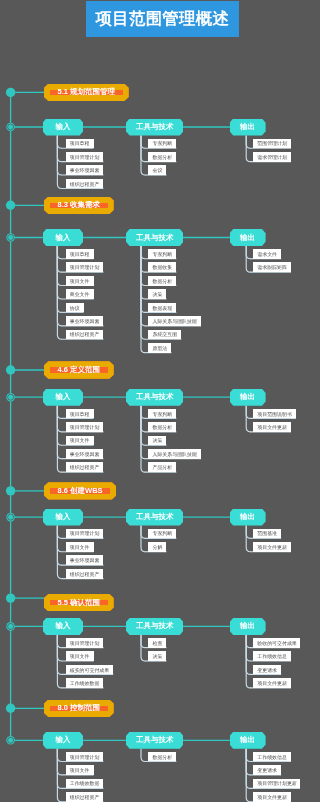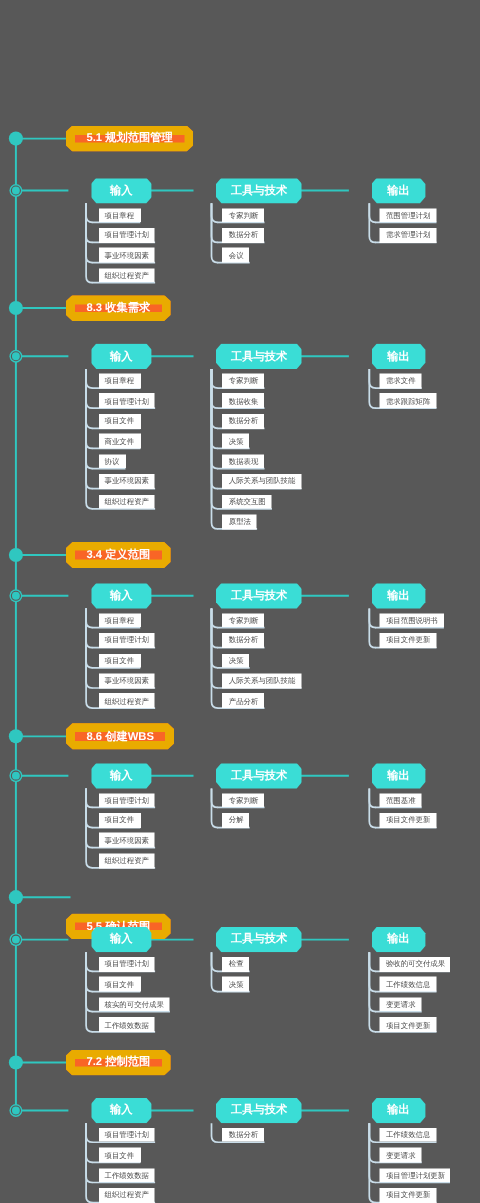--- a/index.html
+++ b/index.html
@@ -15,21 +15,21 @@
          display:flex;align-items:center;justify-content:center;}
 
   .chip{position:absolute;color:#fff;font-size:7.5px;font-weight:bold;
         display:flex;align-items:center;justify-content:center;
         white-space:nowrap;box-sizing:border-box;}
   .chip.sec{font-size:7.5px;background:#f96526;border:6px solid #fef9c3;padding:0 7.6px;
         clip-path:polygon(4.3px 0,calc(100% - 4.3px) 0,100% 4px,100% calc(100% - 4px),
                           calc(100% - 4.3px) 100%,4.3px 100%,0 calc(100% - 4px),0 4px);}
   .chip.node{background:#3addd6;
         clip-path:polygon(3.6px 0,calc(100% - 3.6px) 0,100% 4.2px,100% calc(100% - 4.2px),
-                          calc(100% - 3.6px) 100%,3.6px 100%,0 calc(100% - 4.2px),0 4.2px);margin-left:18px;}
+                          calc(100% - 3.6px) 100%,3.6px 100%,0 calc(100% - 4.2px),0 4.2px);}
   .item{position:absolute;background:#fff;color:#4a4a4a;font-size:4.95px;
         display:flex;align-items:center;justify-content:center;white-space:nowrap;
         box-sizing:border-box;padding:0 4.1px;}
 </style>
 </head>
 <body style="background: rgb(88, 88, 88);">
 <div id="canvas">
   <svg id="wires" viewBox="0 0 300 802">
       <line x1="10.6" y1="92.4" x2="10.6" y2="740.3" stroke="#2fc7c0" stroke-width="1.3"></line>
       <line x1="10.6" y1="92.4" x2="47" y2="92.4" stroke="#2fc7c0" stroke-width="1.3"></line>
@@ -198,20 +198,21 @@
       <line x1="61.20000000000001" y1="761.5" x2="103.4125" y2="761.5" stroke="#c9dde9" stroke-width="1.15"></line>
       <line x1="61.20000000000001" y1="774.92" x2="93.5375" y2="774.92" stroke="#c9dde9" stroke-width="1.15"></line>
       <line x1="61.20000000000001" y1="788.34" x2="103.4125" y2="788.34" stroke="#c9dde9" stroke-width="1.15"></line>
       <line x1="61.20000000000001" y1="801.76" x2="103.4125" y2="801.76" stroke="#c9dde9" stroke-width="1.15"></line>
       <line x1="144.79999999999998" y1="761.5" x2="176.3375" y2="761.5" stroke="#c9dde9" stroke-width="1.15"></line>
       <line x1="249.99999999999997" y1="761.5" x2="291.0125" y2="761.5" stroke="#c9dde9" stroke-width="1.15"></line>
       <line x1="249.99999999999997" y1="774.92" x2="281.1375" y2="774.92" stroke="#c9dde9" stroke-width="1.15"></line>
       <line x1="249.99999999999997" y1="788.34" x2="300.8875" y2="788.34" stroke="#c9dde9" stroke-width="1.15"></line>
       <line x1="249.99999999999997" y1="801.76" x2="291.0125" y2="801.76" stroke="#c9dde9" stroke-width="1.15"></line>
     </svg>
+  <div class="title">项目范围管理概述</div>
   <div id="nodes">
       <div class="chip sec" style="left: 44px; top: 83.7px; height: 17.4px; background: rgb(249, 101, 38); border-color: rgb(233, 171, 0); color: rgb(255, 255, 255);">5.1 规划范围管理</div>
       <div class="chip node" style="left: 42.6px; top: 118.5px; width: 40.6px; height: 17px; background: rgb(58, 221, 214); color: rgb(255, 255, 255);">输入</div>
       <div class="item" style="left: 65.6px; top: 138.5px; height: 9.7px; background: rgb(255, 255, 255); color: rgb(74, 74, 74);">项目章程</div>
       <div class="item" style="left: 65.6px; top: 151.92px; height: 9.7px; background: rgb(255, 255, 255); color: rgb(74, 74, 74);">项目管理计划</div>
       <div class="item" style="left: 65.6px; top: 165.34px; height: 9.7px; background: rgb(255, 255, 255); color: rgb(74, 74, 74);">事业环境因素</div>
       <div class="item" style="left: 65.6px; top: 178.76px; height: 9.7px; background: rgb(255, 255, 255); color: rgb(74, 74, 74);">组织过程资产</div>
       <div class="chip node" style="left: 126px; top: 118.5px; width: 57.4px; height: 17px; background: rgb(58, 221, 214); color: rgb(255, 255, 255);">工具与技术</div>
       <div class="item" style="left: 148.4px; top: 138.5px; height: 9.7px; background: rgb(255, 255, 255); color: rgb(74, 74, 74);">专家判断</div>
       <div class="item" style="left: 148.4px; top: 151.92px; height: 9.7px; background: rgb(255, 255, 255); color: rgb(74, 74, 74);">数据分析</div>
@@ -233,21 +234,21 @@
       <div class="item" style="left: 148.4px; top: 262.42px; height: 9.7px; background: rgb(255, 255, 255); color: rgb(74, 74, 74);">数据收集</div>
       <div class="item" style="left: 148.4px; top: 275.84px; height: 9.7px; background: rgb(255, 255, 255); color: rgb(74, 74, 74);">数据分析</div>
       <div class="item" style="left: 148.4px; top: 289.26px; height: 9.7px; background: rgb(255, 255, 255); color: rgb(74, 74, 74);">决策</div>
       <div class="item" style="left: 148.4px; top: 302.68px; height: 9.7px; background: rgb(255, 255, 255); color: rgb(74, 74, 74);">数据表现</div>
       <div class="item" style="left: 148.4px; top: 316.1px; height: 9.7px; background: rgb(255, 255, 255); color: rgb(74, 74, 74);">人际关系与团队技能</div>
       <div class="item" style="left: 148.4px; top: 329.52px; height: 9.7px; background: rgb(255, 255, 255); color: rgb(74, 74, 74);">系统交互图</div>
       <div class="item" style="left: 148.4px; top: 342.94px; height: 9.7px; background: rgb(255, 255, 255); color: rgb(74, 74, 74);">原型法</div>
       <div class="chip node" style="left: 229.6px; top: 229px; width: 36px; height: 17px; background: rgb(58, 221, 214); color: rgb(255, 255, 255);">输出</div>
       <div class="item" style="left: 253.2px; top: 249px; height: 9.7px; background: rgb(255, 255, 255); color: rgb(74, 74, 74);">需求文件</div>
       <div class="item" style="left: 253.2px; top: 262.42px; height: 9.7px; background: rgb(255, 255, 255); color: rgb(74, 74, 74);">需求跟踪矩阵</div>
-      <div class="chip sec" style="left: 44px; top: 361.3px; height: 17.4px; background: rgb(249, 101, 38); border-color: rgb(233, 171, 0); color: rgb(255, 255, 255);">3.4 定义范围</div>
+      <div class="chip sec" style="left: 44px; top: 361.3px; height: 17.4px; background: rgb(249, 101, 38); border-color: rgb(233, 171, 0); color: rgb(255, 255, 255);">4.6 定义范围</div>
       <div class="chip node" style="left: 42.6px; top: 388.7px; width: 40.6px; height: 17px; background: rgb(58, 221, 214); color: rgb(255, 255, 255);">输入</div>
       <div class="item" style="left: 65.6px; top: 408.7px; height: 9.7px; background: rgb(255, 255, 255); color: rgb(74, 74, 74);">项目章程</div>
       <div class="item" style="left: 65.6px; top: 422.12px; height: 9.7px; background: rgb(255, 255, 255); color: rgb(74, 74, 74);">项目管理计划</div>
       <div class="item" style="left: 65.6px; top: 435.54px; height: 9.7px; background: rgb(255, 255, 255); color: rgb(74, 74, 74);">项目文件</div>
       <div class="item" style="left: 65.6px; top: 448.96px; height: 9.7px; background: rgb(255, 255, 255); color: rgb(74, 74, 74);">事业环境因素</div>
       <div class="item" style="left: 65.6px; top: 462.38px; height: 9.7px; background: rgb(255, 255, 255); color: rgb(74, 74, 74);">组织过程资产</div>
       <div class="chip node" style="left: 126px; top: 388.7px; width: 57.4px; height: 17px; background: rgb(58, 221, 214); color: rgb(255, 255, 255);">工具与技术</div>
       <div class="item" style="left: 148.4px; top: 408.7px; height: 9.7px; background: rgb(255, 255, 255); color: rgb(74, 74, 74);">专家判断</div>
       <div class="item" style="left: 148.4px; top: 422.12px; height: 9.7px; background: rgb(255, 255, 255); color: rgb(74, 74, 74);">数据分析</div>
       <div class="item" style="left: 148.4px; top: 435.54px; height: 9.7px; background: rgb(255, 255, 255); color: rgb(74, 74, 74);">决策</div>
@@ -261,35 +262,35 @@
       <div class="item" style="left: 65.6px; top: 528.6px; height: 9.7px; background: rgb(255, 255, 255); color: rgb(74, 74, 74);">项目管理计划</div>
       <div class="item" style="left: 65.6px; top: 542.02px; height: 9.7px; background: rgb(255, 255, 255); color: rgb(74, 74, 74);">项目文件</div>
       <div class="item" style="left: 65.6px; top: 555.44px; height: 9.7px; background: rgb(255, 255, 255); color: rgb(74, 74, 74);">事业环境因素</div>
       <div class="item" style="left: 65.6px; top: 568.86px; height: 9.7px; background: rgb(255, 255, 255); color: rgb(74, 74, 74);">组织过程资产</div>
       <div class="chip node" style="left: 126px; top: 508.6px; width: 57.4px; height: 17px; background: rgb(58, 221, 214); color: rgb(255, 255, 255);">工具与技术</div>
       <div class="item" style="left: 148.4px; top: 528.6px; height: 9.7px; background: rgb(255, 255, 255); color: rgb(74, 74, 74);">专家判断</div>
       <div class="item" style="left: 148.4px; top: 542.02px; height: 9.7px; background: rgb(255, 255, 255); color: rgb(74, 74, 74);">分解</div>
       <div class="chip node" style="left: 229.6px; top: 508.6px; width: 36px; height: 17px; background: rgb(58, 221, 214); color: rgb(255, 255, 255);">输出</div>
       <div class="item" style="left: 253.2px; top: 528.6px; height: 9.7px; background: rgb(255, 255, 255); color: rgb(74, 74, 74);">范围基准</div>
       <div class="item" style="left: 253.2px; top: 542.02px; height: 9.7px; background: rgb(255, 255, 255); color: rgb(74, 74, 74);">项目文件更新</div>
-      <div class="chip sec" style="left: 44px; top: 609px; height: 17.4px; background: rgb(249, 101, 38); border-color: rgb(233, 171, 0); color: rgb(255, 255, 255);">5.5 确认范围</div>
+      <div class="chip sec" style="left: 44px; top: 594px; height: 17.4px; background: rgb(249, 101, 38); border-color: rgb(233, 171, 0); color: rgb(255, 255, 255);">5.5 确认范围</div>
       <div class="chip node" style="left: 42.6px; top: 617.9px; width: 40.6px; height: 17px; background: rgb(58, 221, 214); color: rgb(255, 255, 255);">输入</div>
       <div class="item" style="left: 65.6px; top: 637.9px; height: 9.7px; background: rgb(255, 255, 255); color: rgb(74, 74, 74);">项目管理计划</div>
       <div class="item" style="left: 65.6px; top: 651.32px; height: 9.7px; background: rgb(255, 255, 255); color: rgb(74, 74, 74);">项目文件</div>
       <div class="item" style="left: 65.6px; top: 664.74px; height: 9.7px; background: rgb(255, 255, 255); color: rgb(74, 74, 74);">核实的可交付成果</div>
       <div class="item" style="left: 65.6px; top: 678.16px; height: 9.7px; background: rgb(255, 255, 255); color: rgb(74, 74, 74);">工作绩效数据</div>
       <div class="chip node" style="left: 126px; top: 617.9px; width: 57.4px; height: 17px; background: rgb(58, 221, 214); color: rgb(255, 255, 255);">工具与技术</div>
       <div class="item" style="left: 148.4px; top: 637.9px; height: 9.7px; background: rgb(255, 255, 255); color: rgb(74, 74, 74);">检查</div>
       <div class="item" style="left: 148.4px; top: 651.32px; height: 9.7px; background: rgb(255, 255, 255); color: rgb(74, 74, 74);">决策</div>
       <div class="chip node" style="left: 229.6px; top: 617.9px; width: 36px; height: 17px; background: rgb(58, 221, 214); color: rgb(255, 255, 255);">输出</div>
       <div class="item" style="left: 253.2px; top: 637.9px; height: 9.7px; background: rgb(255, 255, 255); color: rgb(74, 74, 74);">验收的可交付成果</div>
       <div class="item" style="left: 253.2px; top: 651.32px; height: 9.7px; background: rgb(255, 255, 255); color: rgb(74, 74, 74);">工作绩效信息</div>
       <div class="item" style="left: 253.2px; top: 664.74px; height: 9.7px; background: rgb(255, 255, 255); color: rgb(74, 74, 74);">变更请求</div>
       <div class="item" style="left: 253.2px; top: 678.16px; height: 9.7px; background: rgb(255, 255, 255); color: rgb(74, 74, 74);">项目文件更新</div>
-      <div class="chip sec" style="left: 44px; top: 699.6px; height: 17.4px; background: rgb(249, 101, 38); border-color: rgb(233, 171, 0); color: rgb(255, 255, 255);">7.2 控制范围</div>
+      <div class="chip sec" style="left: 44px; top: 699.6px; height: 17.4px; background: rgb(249, 101, 38); border-color: rgb(233, 171, 0); color: rgb(255, 255, 255);">8.0 控制范围</div>
       <div class="chip node" style="left: 42.6px; top: 731.8px; width: 40.6px; height: 17px; background: rgb(58, 221, 214); color: rgb(255, 255, 255);">输入</div>
       <div class="item" style="left: 65.6px; top: 751.8px; height: 9.7px; background: rgb(255, 255, 255); color: rgb(74, 74, 74);">项目管理计划</div>
       <div class="item" style="left: 65.6px; top: 765.22px; height: 9.7px; background: rgb(255, 255, 255); color: rgb(74, 74, 74);">项目文件</div>
       <div class="item" style="left: 65.6px; top: 778.64px; height: 9.7px; background: rgb(255, 255, 255); color: rgb(74, 74, 74);">工作绩效数据</div>
       <div class="item" style="left: 65.6px; top: 792.06px; height: 9.7px; background: rgb(255, 255, 255); color: rgb(74, 74, 74);">组织过程资产</div>
       <div class="chip node" style="left: 126px; top: 731.8px; width: 57.4px; height: 17px; background: rgb(58, 221, 214); color: rgb(255, 255, 255);">工具与技术</div>
       <div class="item" style="left: 148.4px; top: 751.8px; height: 9.7px; background: rgb(255, 255, 255); color: rgb(74, 74, 74);">数据分析</div>
       <div class="chip node" style="left: 229.6px; top: 731.8px; width: 36px; height: 17px; background: rgb(58, 221, 214); color: rgb(255, 255, 255);">输出</div>
       <div class="item" style="left: 253.2px; top: 751.8px; height: 9.7px; background: rgb(255, 255, 255); color: rgb(74, 74, 74);">工作绩效信息</div>
       <div class="item" style="left: 253.2px; top: 765.22px; height: 9.7px; background: rgb(255, 255, 255); color: rgb(74, 74, 74);">变更请求</div>

